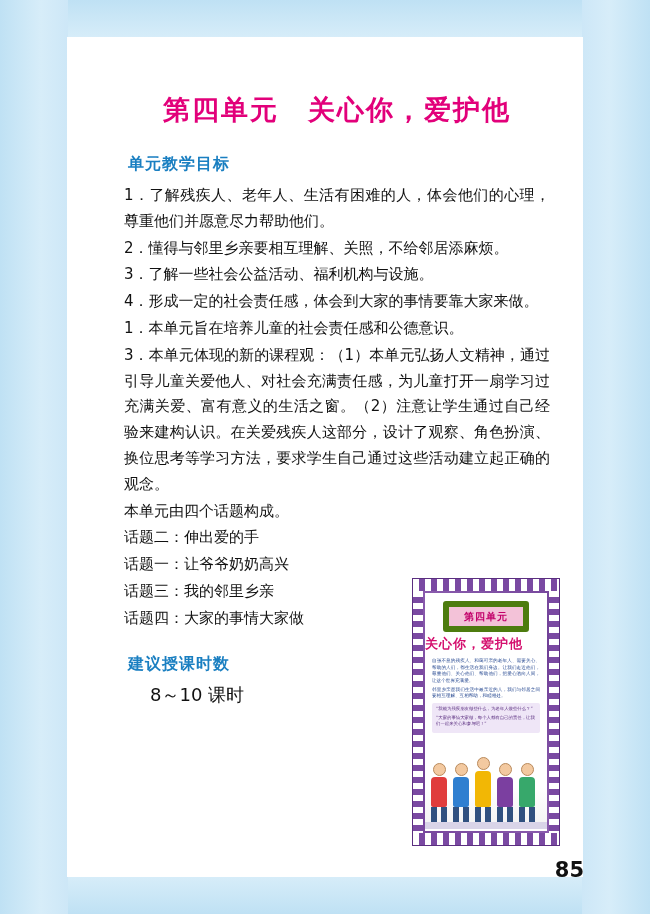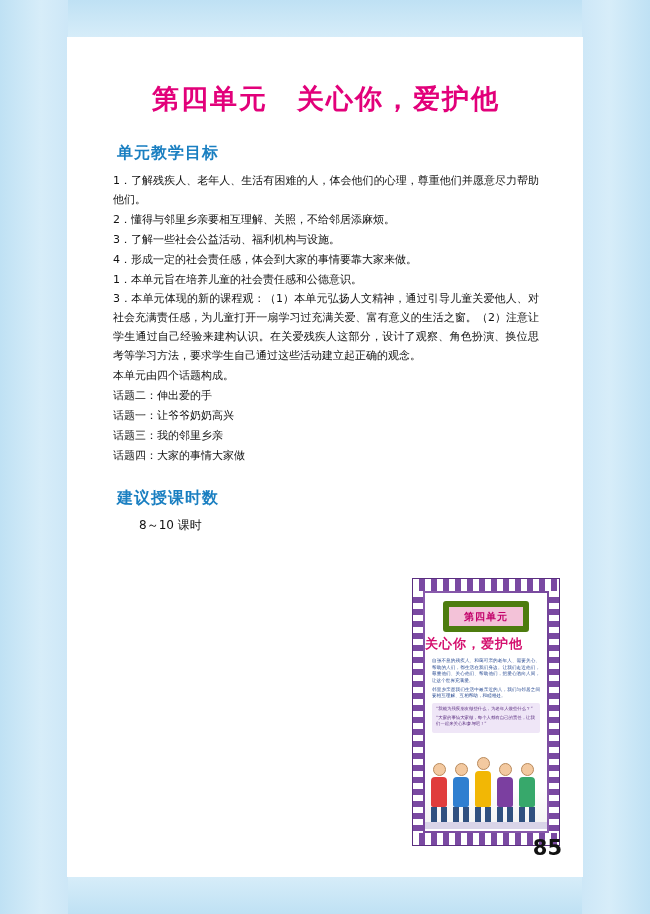--- a/index.html
+++ b/index.html
@@ -49,21 +49,21 @@
     left: 0; bottom: 0; width: 650px; height: 38px;
     background: linear-gradient(0deg, #bfe1f4 0%, #d7edf9 100%);
   }
 
   .content {
     position: absolute;
     left: 68px;
     top: 38px;
     width: 514px;
     height: 838px;
-    padding: 1px;
+    padding: 12px;
   }
 
   .unit-title {
     text-align: center;
     color: #e2007a;
     font-size: 27px;
     font-weight: bold;
     letter-spacing: 2px;
     margin-top: 42px;
     font-family: "DejaVu Sans", "Liberation Sans", sans-serif;
@@ -75,38 +75,38 @@
     font-weight: bold;
     margin: 26px 0 8px 48px;
     letter-spacing: 1px;
   }
   .section-head.tight {
     margin-top: 22px;
   }
 
   .body-block {
     margin: 0 44px 0 44px;
-    font-size: 11px;
+    font-size: 15px;
     line-height: 1.72;
     color: #111111;
     text-align: justify;
   }
   .body-block p {
     margin: 0 0 1px 0;
     text-indent: 0;
   }
   .p-indent {
     text-indent: 26px;
   }
   .topic-line {
     text-indent: 26px;
   }
   .hours {
     margin: 8px 0 0 70px;
-    font-size: 12px;
+    font-size: 18px;
     color: #111111;
   }
 
   .poster-wrap {
     position: absolute;
     left: 344px;
     top: 540px;
     width: 148px;
     height: 268px;
   }

